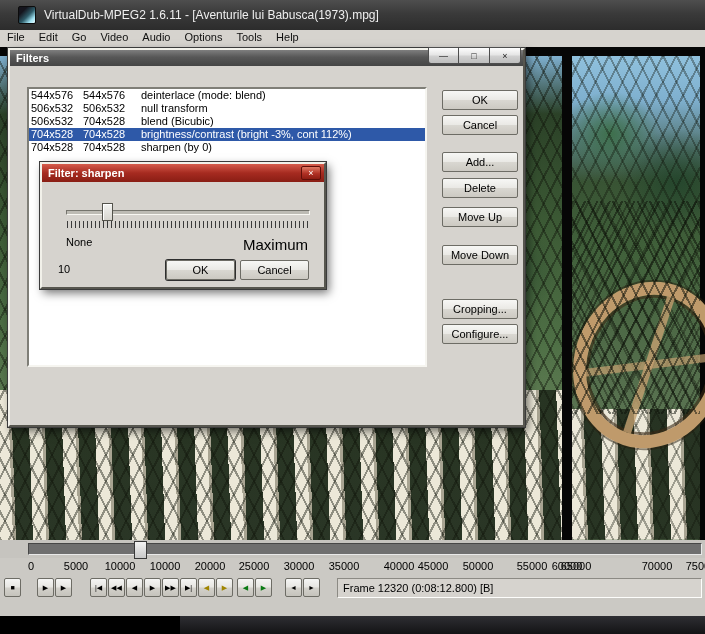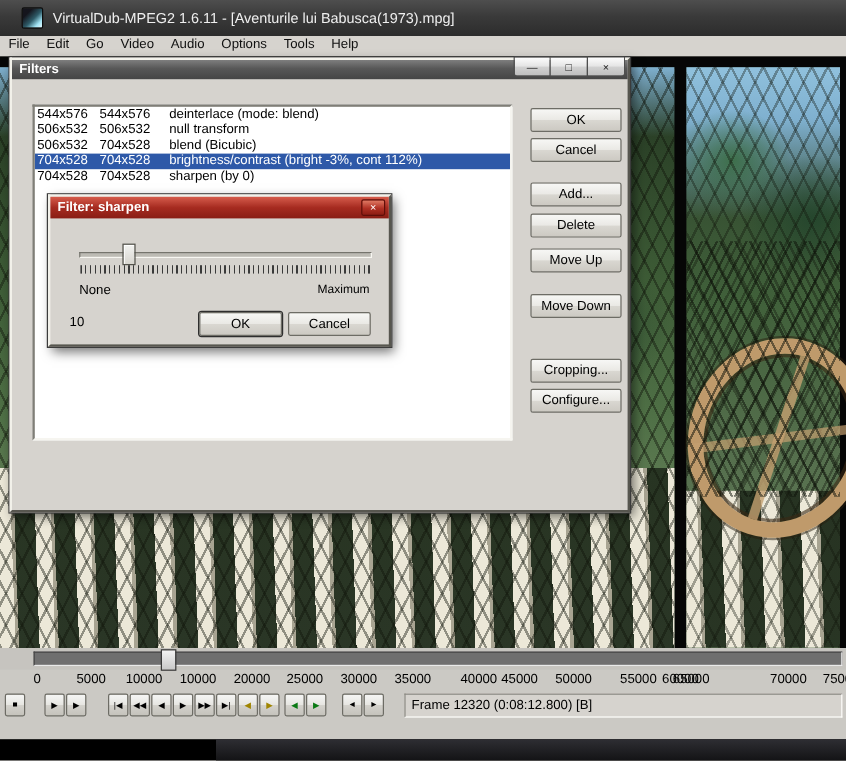--- a/index.html
+++ b/index.html
@@ -117,21 +117,21 @@
   .f-up{top:157px}.f-down{top:195px}.f-crop{top:249px}.f-conf{top:274px}
 
   
   .slider-track{position:absolute;left:24px;top:46px;width:244px;height:5px;box-sizing:border-box;
       background:#bdbbb4;border:1px solid;border-color:#75746d #f8f7f2 #f8f7f2 #75746d}
   .slider-thumb{position:absolute;left:60px;top:39px;width:11px;height:18px;box-sizing:border-box;
       background:linear-gradient(180deg,#f3f3f1,#d7d5cf);border:1px solid #53524b;box-shadow:inset 1px 1px 0 #fff}
   .slider-ticks{position:absolute;left:25px;top:57px;width:243px;height:7px;
       background:repeating-linear-gradient(90deg,#3a3a3a 0 1px,rgba(0,0,0,0) 1px 4px)}
   .lbl-none{position:absolute;left:24px;top:72px;font-size:11px;color:#000}
-  .lbl-max{position:absolute;right:16px;top:72px;font-size:10px;color:#000}
+  .lbl-max{position:absolute;right:16px;top:72px;font-size:15px;color:#000}
   .lbl-val{position:absolute;left:16px;top:99px;font-size:11px;color:#000}
   .sbtn{position:absolute;width:69px;height:20px}
   .s-ok{left:124px;top:96px;box-shadow:0 0 0 1px #2e2e2e}
   .s-cancel{left:198px;top:96px}
   .close-sm{position:absolute;top:2px;right:3px;width:20px;height:14px;box-sizing:border-box;cursor:default;
       display:flex;align-items:center;justify-content:center;font:9px "Liberation Sans",sans-serif;color:#fff;
       background:linear-gradient(180deg,#e07a64,#b03024 55%,#8c1c12);border:1px solid #5e0e08;border-radius:2px;padding:0}
 </style>
 </head>
 <body>

